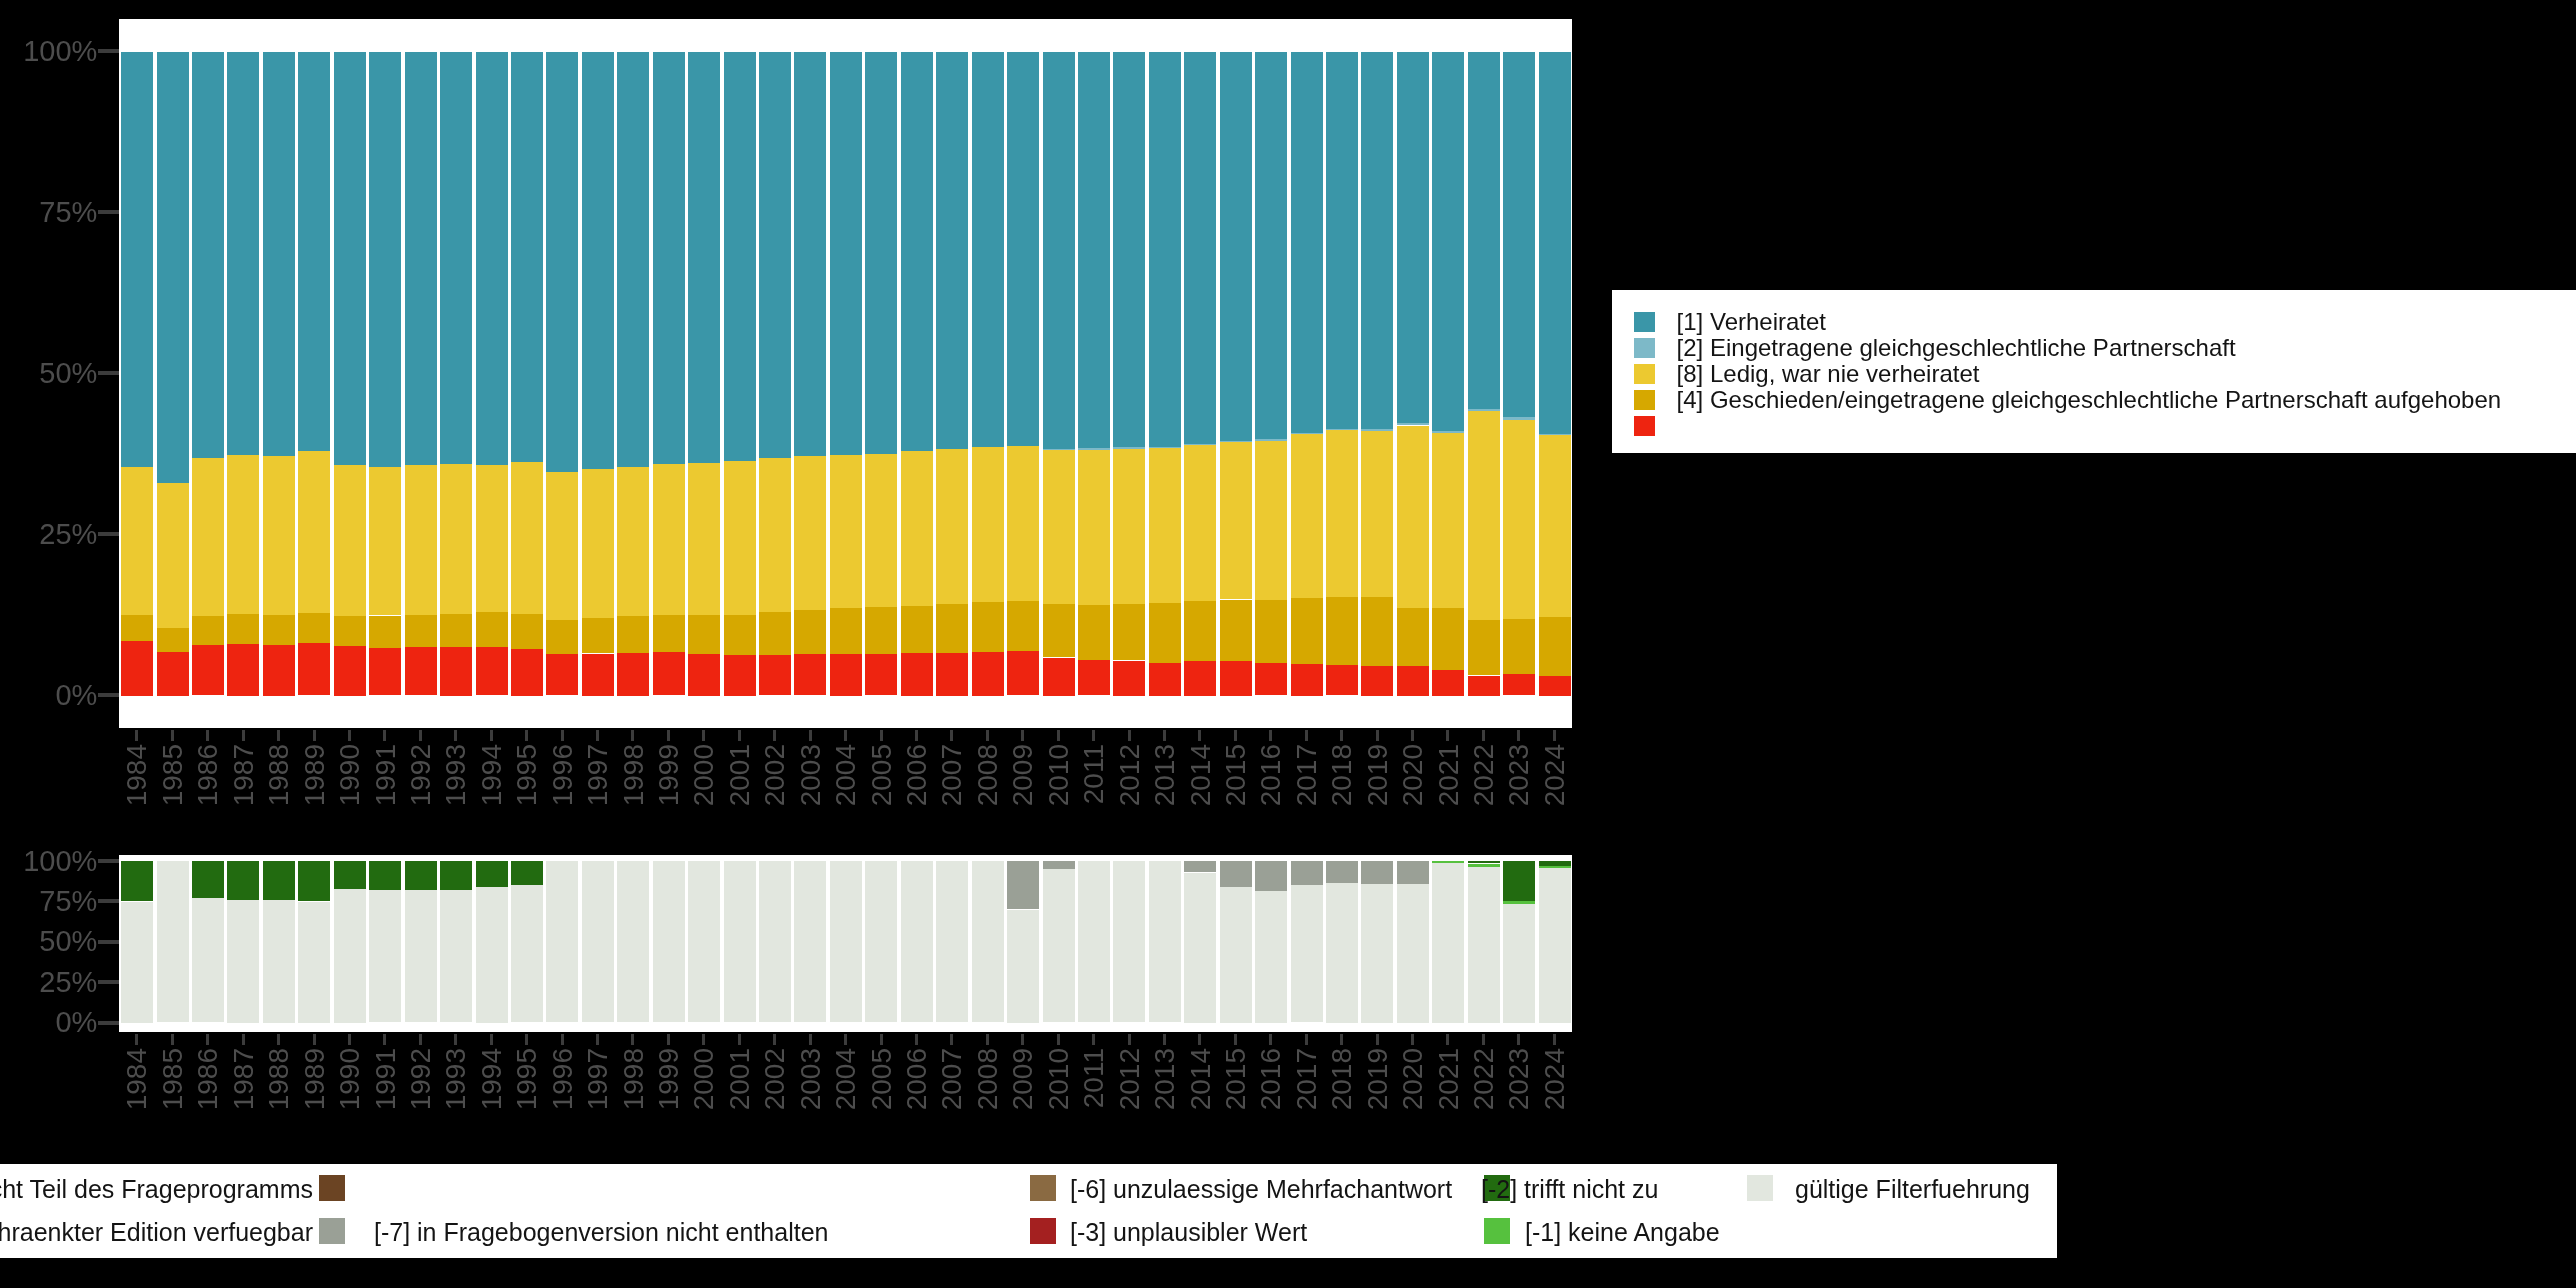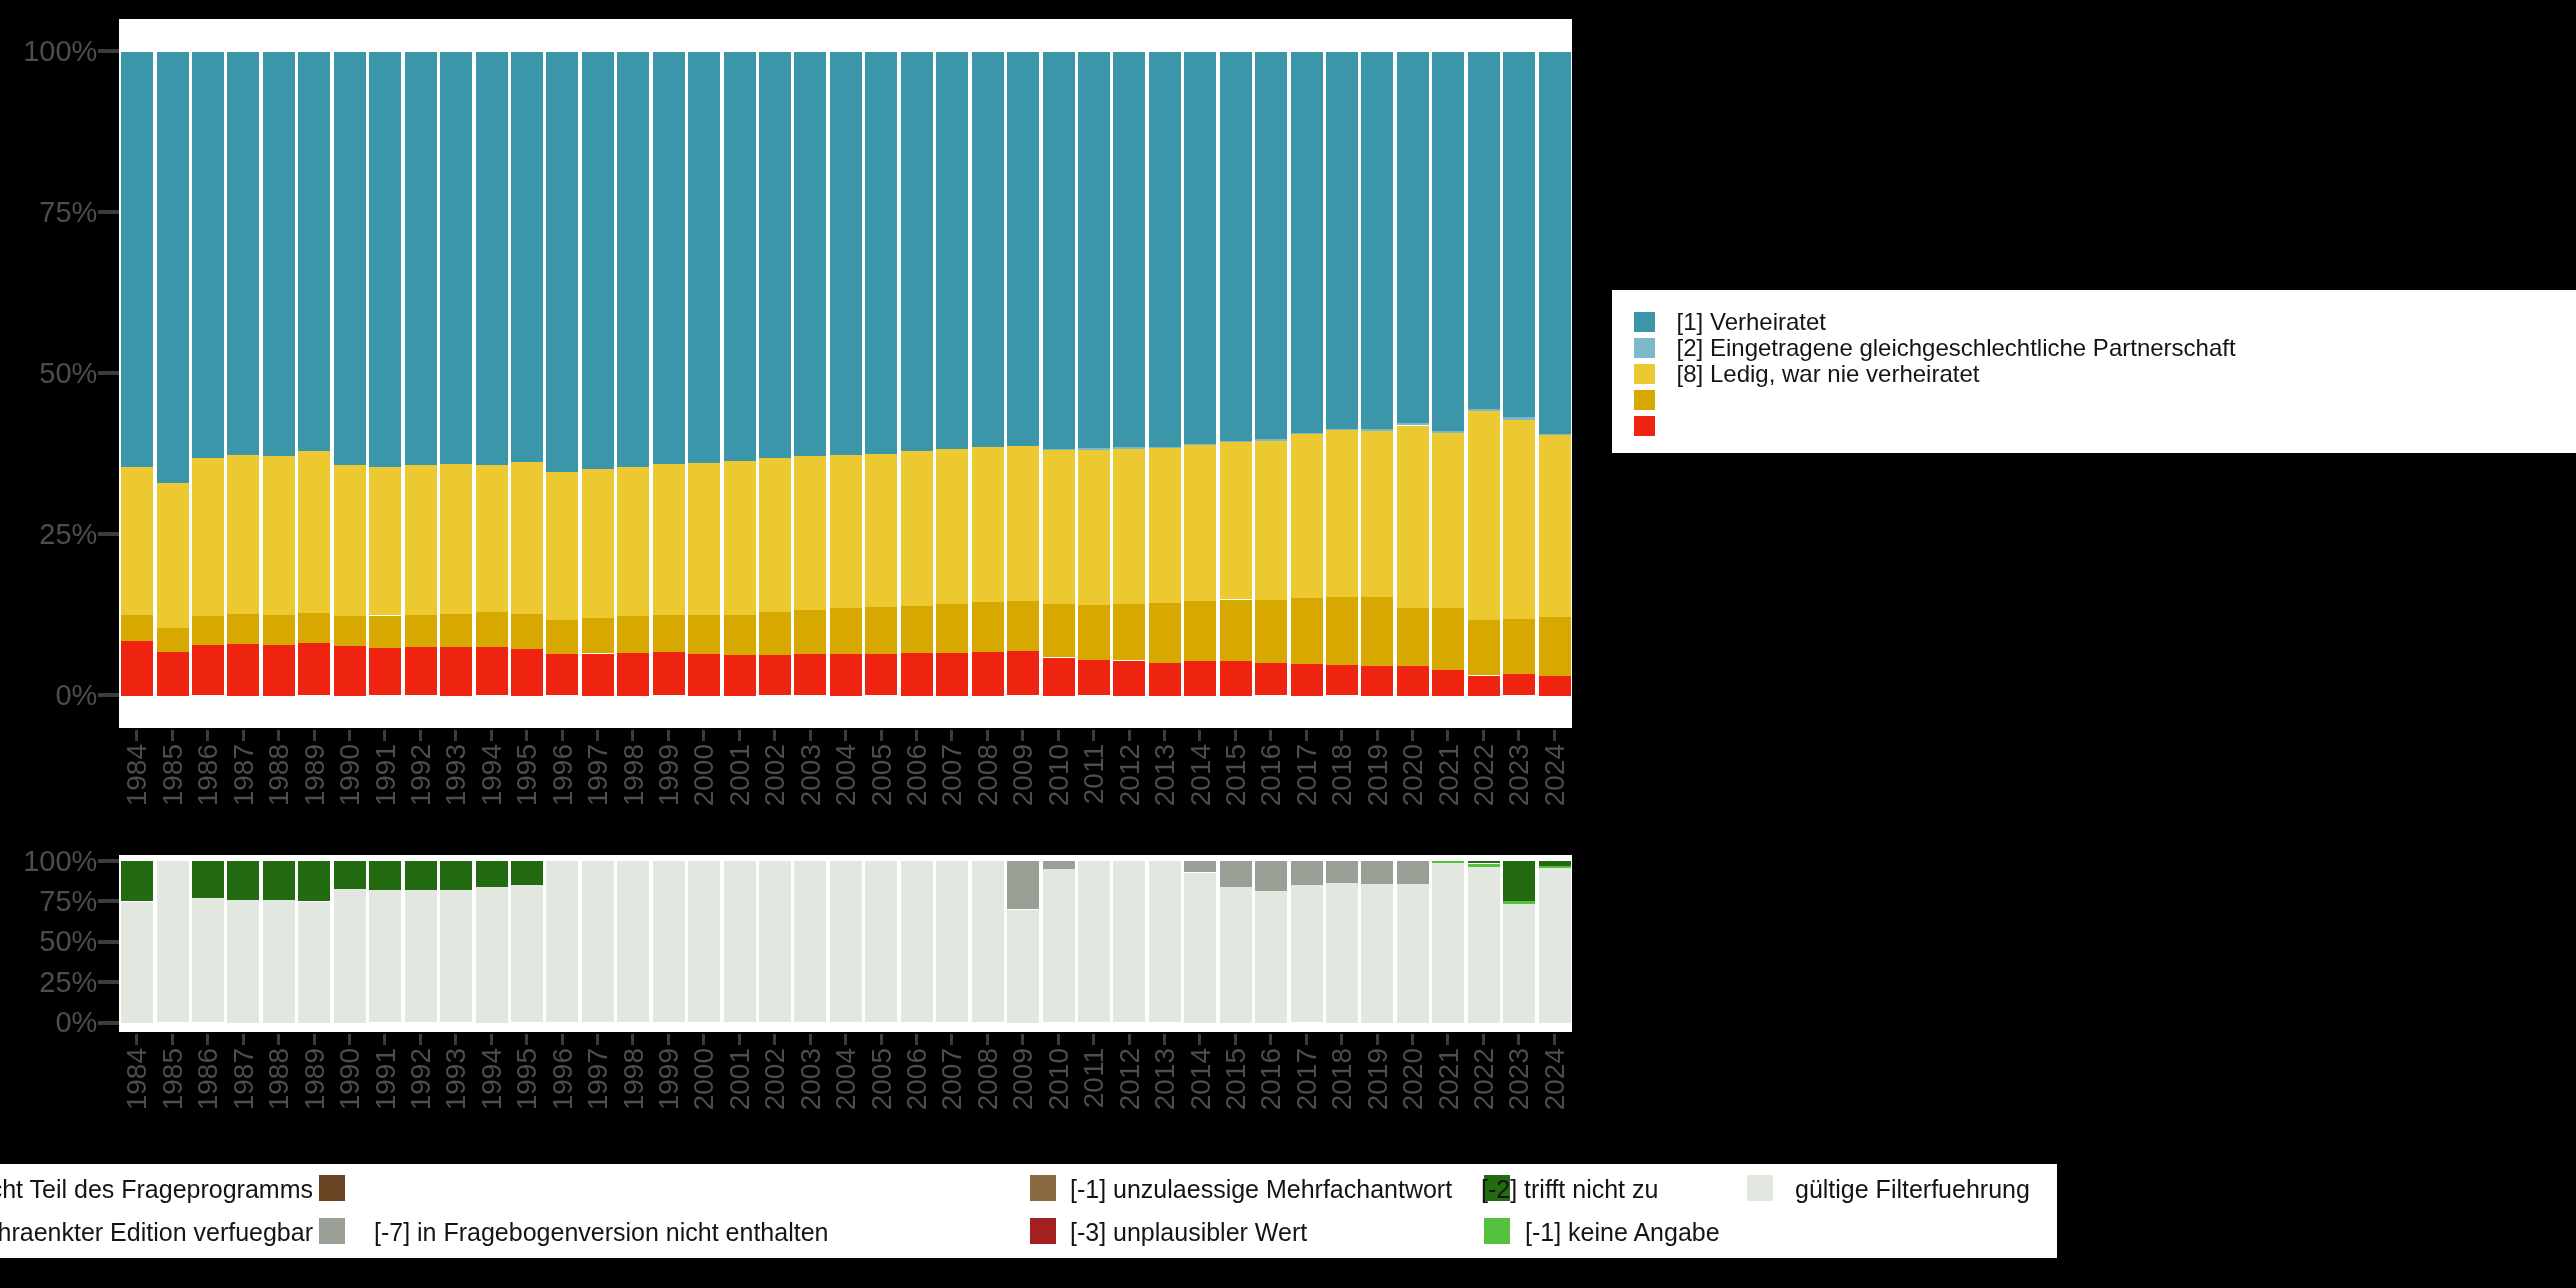--- a/index.html
+++ b/index.html
@@ -486,34 +486,35 @@
     <div class="ml-item">
       <span class="ml-swatch" style="background: rgb(125, 185, 200);"></span>
       <span class="ml-label">[2] Eingetragene gleichgeschlechtliche Partnerschaft</span>
     </div>
     <div class="ml-item">
       <span class="ml-swatch" style="background: rgb(236, 201, 48);"></span>
       <span class="ml-label">[8] Ledig, war nie verheiratet</span>
     </div>
     <div class="ml-item">
       <span class="ml-swatch" style="background: rgb(214, 168, 0);"></span>
+      <span class="ml-label">[4] Geschieden/eingetragene gleichgeschlechtliche Partnerschaft aufgehoben</span>
     </div>
     <div class="ml-item">
       <span class="ml-swatch" style="background: rgb(238, 36, 16);"></span>
     </div>
   </div>
 
   <div id="bottom-legend">
 
     <div class="bl-clip r1t" style="left:0;width:313px;">
       <span class="bl-label">nicht Teil des Frageprogramms</span>
     </div>
     <span class="bl-swatch r1" style="left: 319px; background: rgb(107, 68, 35);"></span>
     <span class="bl-swatch r1" style="left: 1030px; background: rgb(138, 106, 66);"></span>
-    <span class="bl-label r1t" style="left:1070px;">[-1] unzulaessige Mehrfachantwort</span>
+    <span class="bl-label r1t" style="left:1070px;">[-6] unzulaessige Mehrfachantwort</span>
     <span class="bl-swatch r1" style="left: 1484px; background: rgb(34, 107, 16);"></span>
     <span class="bl-label r1t" style="left:1481px;">[-2] trifft nicht zu</span>
     <span class="bl-swatch r1" style="left: 1747px; background: rgb(226, 231, 223);"></span>
     <span class="bl-label r1t" style="left:1795px;">gültige Filterfuehrung</span>
 
     <div class="bl-clip r2t" style="left:0;width:313px;">
       <span class="bl-label">chraenkter Edition verfuegbar</span>
     </div>
     <span class="bl-swatch r2" style="left: 319px; background: rgb(154, 160, 150);"></span>
     <span class="bl-label r2t" style="left:374px;">[-7] in Fragebogenversion nicht enthalten</span>

